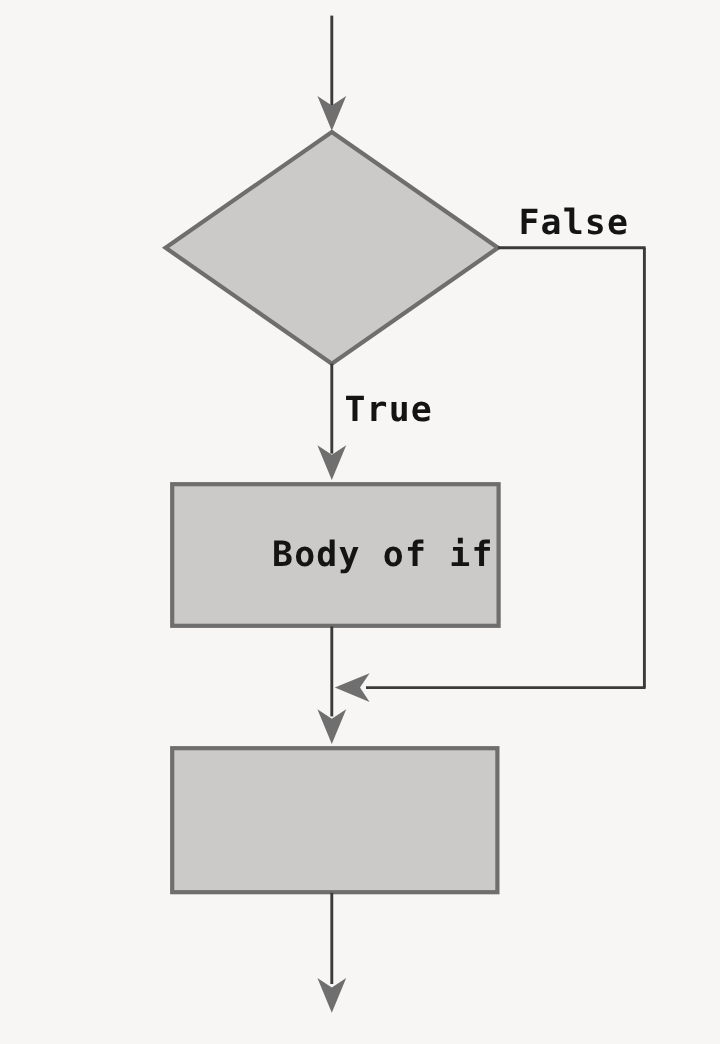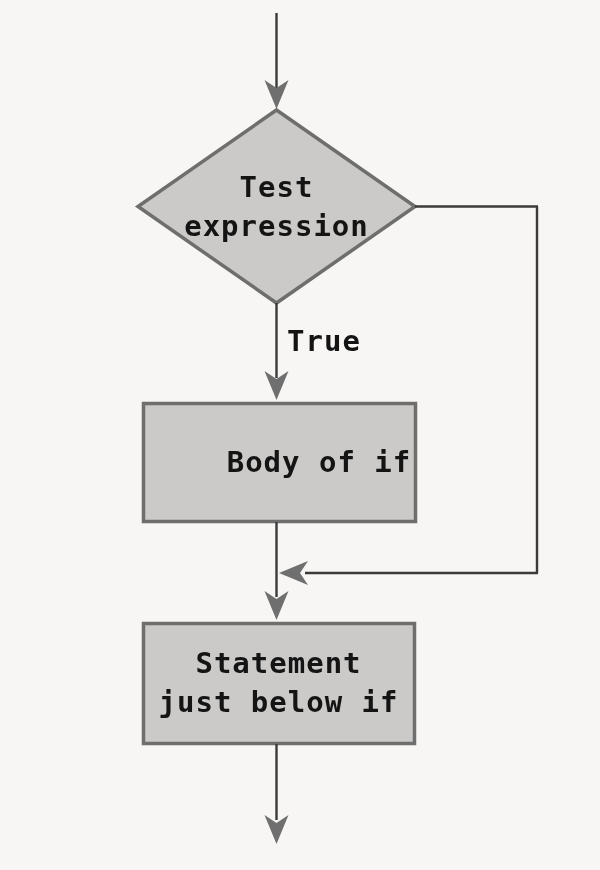--- a/index.html
+++ b/index.html
@@ -69,28 +69,23 @@
 
     <line class="connector" x1="276.5" y1="522" x2="276.5" y2="597"></line>
     <polygon class="arrowhead" points="276.5,620 264.5,591 276.5,599 288.5,591"></polygon>
 
     <rect class="node-shape" x="143.5" y="623.5" width="271" height="120"></rect>
 
     <line class="connector" x1="276.5" y1="744" x2="276.5" y2="820"></line>
     <polygon class="arrowhead" points="276.5,844 264.5,815 276.5,823 288.5,815"></polygon>
   </svg>
 
-  <div class="label node-label diamond-label" style="left:138px;top:114px;width:277px;height:185px;">
-    <div class="inner">Test expression</div>
-  </div>
 
+  <div class="label edge-label" style="left:432px;top:166px;">False</div>
 
   <div class="label edge-label" style="left:287px;top:322px;">True</div>
 
   <div class="label node-label" style="left:143px;top:403px;width:272px;height:118px;padding-left:40px;">
     <div class="inner">Body of if</div>
   </div>
 
-  <div class="label node-label" style="left:143px;top:623px;width:271px;height:120px;">
-    <div class="inner" style="max-width:258px;">Statement just below if</div>
-  </div>
 
 </div>
 
 </body></html>

